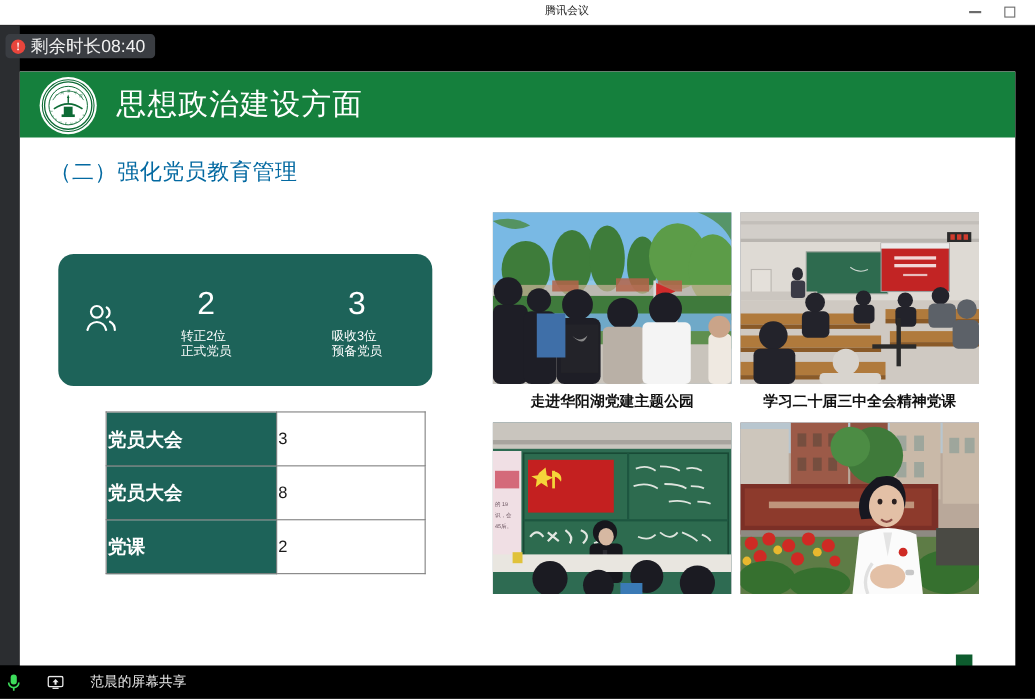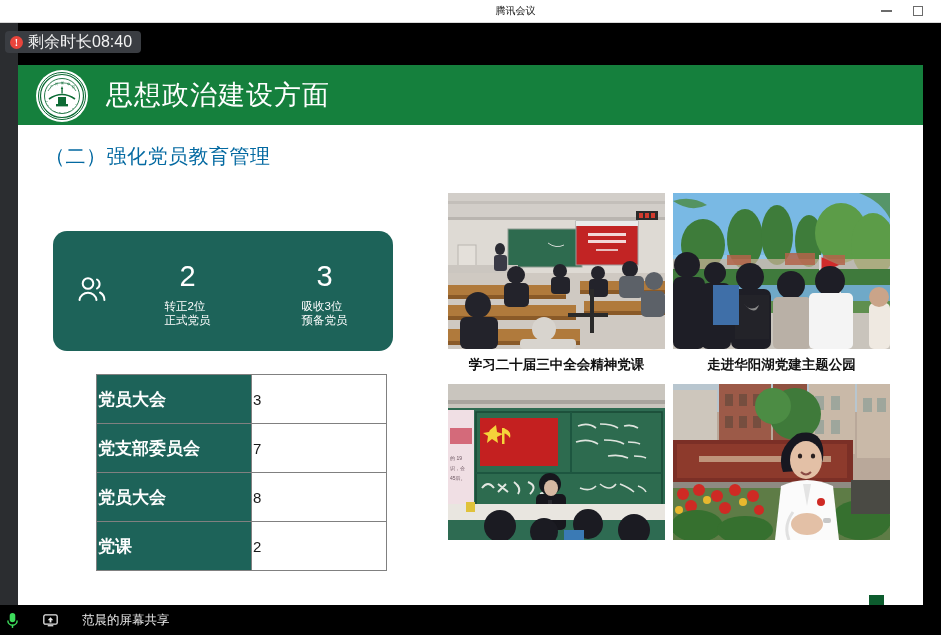--- a/index.html
+++ b/index.html
@@ -410,37 +410,85 @@
         </div>
       </div>
 
       <table class="meeting-table">
         <tbody>
           <tr>
             <td class="cell-name">党员大会</td>
             <td class="cell-val">3</td>
           </tr>
           <tr>
-            <td class="cell-name">党支部委员会</td>
-            <td class="cell-val">7</td>
-          </tr>
-          <tr>
             <td class="cell-name">党员大会</td>
             <td class="cell-val">8</td>
           </tr>
           <tr>
             <td class="cell-name">党课</td>
             <td class="cell-val">2</td>
           </tr>
         </tbody>
       </table>
 
       <div class="photo-grid">
 
         <div class="photo-row">
+
+          <div class="photo-cell">
+            <div class="photo">
+              <svg viewBox="0 0 217 156" aria-hidden="true">
+                <rect width="217" height="156" fill="#8fc6e8"></rect>
+                <rect x="0" y="0" width="217" height="62" fill="#79b9e4"></rect>
+                <path d="M0 8 q18 -6 34 4 q-16 8 -34 -4z" fill="#4e8c4a" opacity="0.85"></path>
+                <path d="M186 0 q22 8 31 26 l0 -26z" fill="#4e8c4a" opacity="0.8"></path>
+                <g fill="#3e7c3a">
+                  <ellipse cx="30" cy="52" rx="22" ry="26"></ellipse>
+                  <ellipse cx="72" cy="46" rx="18" ry="30"></ellipse>
+                  <ellipse cx="104" cy="42" rx="16" ry="30"></ellipse>
+                  <ellipse cx="136" cy="48" rx="14" ry="26"></ellipse>
+                </g>
+                <g fill="#5c9c48">
+                  <ellipse cx="168" cy="40" rx="26" ry="30"></ellipse>
+                  <ellipse cx="200" cy="52" rx="22" ry="32"></ellipse>
+                </g>
+                <rect x="0" y="66" width="217" height="12" fill="#cdb49a" opacity="0.7"></rect>
+                <g fill="#b3644a" opacity="0.85">
+                  <rect x="54" y="62" width="24" height="10"></rect>
+                  <rect x="112" y="60" width="30" height="12"></rect>
+                  <rect x="150" y="62" width="22" height="10"></rect>
+                </g>
+                <rect x="0" y="76" width="217" height="22" fill="#3f7a3c"></rect>
+                <rect x="0" y="92" width="217" height="20" fill="#6fa9c8"></rect>
+                <rect x="0" y="108" width="217" height="16" fill="#5f8f4f"></rect>
+                <rect x="0" y="120" width="217" height="36" fill="#c9c4bc"></rect>
+                <path d="M148 64 l18 8 l-18 8z" fill="#d02b2b"></path>
+                <rect x="146" y="62" width="2.5" height="34" fill="#d8d8d8"></rect>
+                <rect x="152" y="84" width="16" height="22" fill="#e8e8e8"></rect>
+                <g fill="#1e1e26">
+                  <circle cx="14" cy="72" r="13"></circle>
+                    <rect x="0" y="84" width="32" height="72" rx="7"></rect>
+                  <circle cx="42" cy="80" r="11"></circle>
+                    <rect x="28" y="90" width="30" height="66" rx="7"></rect>
+                  <circle cx="77" cy="84" r="14"></circle>
+                    <rect x="58" y="96" width="40" height="60" rx="7"></rect>
+                  <circle cx="118" cy="92" r="14"></circle>
+                  <circle cx="157" cy="88" r="15"></circle>
+                </g>
+                <rect x="62" y="102" width="34" height="44" fill="#232329"></rect>
+                <path d="M70 110 q8 10 16 2 q-4 12 -16 -2z" fill="#8a8a8a"></path>
+                <rect x="40" y="92" width="26" height="40" fill="#3f6fa8"></rect>
+                <rect x="100" y="104" width="38" height="52" rx="5" fill="#b9b0a6"></rect>
+                <rect x="136" y="100" width="44" height="56" rx="5" fill="#f4f4f4"></rect>
+                <rect x="196" y="110" width="21" height="46" rx="5" fill="#efe9e1"></rect>
+                <circle cx="206" cy="104" r="10" fill="#caa489"></circle>
+              </svg>
+            </div>
+            <div class="photo-caption">走进华阳湖党建主题公园</div>
+          </div>
 
           <div class="photo-cell">
             <div class="photo">
               <svg viewBox="0 0 217 156" aria-hidden="true">
                 <rect width="217" height="156" fill="#dedad4"></rect>
                 <rect x="0" y="0" width="217" height="26" fill="#d2cec9"></rect>
                 <rect x="0" y="24" width="217" height="3" fill="#b9b5b0"></rect>
                 <rect x="0" y="8" width="217" height="3" fill="#c3bfba"></rect>
                 <rect x="188" y="18" width="22" height="9" fill="#2b2b2b"></rect>
                 <rect x="191" y="20" width="4" height="5" fill="#d13b2e"></rect>
@@ -492,72 +540,20 @@
                   <circle cx="96" cy="136" r="12"></circle>
                     <rect x="72" y="146" width="56" height="10" rx="4"></rect>
                 </g>
                 <rect x="142" y="96" width="4" height="44" fill="#2a2a2a"></rect>
                 <rect x="120" y="120" width="40" height="4" fill="#2a2a2a"></rect>
               </svg>
             </div>
             <div class="photo-caption">学习二十届三中全会精神党课</div>
           </div>
 
-          <div class="photo-cell">
-            <div class="photo">
-              <svg viewBox="0 0 217 156" aria-hidden="true">
-                <rect width="217" height="156" fill="#8fc6e8"></rect>
-                <rect x="0" y="0" width="217" height="62" fill="#79b9e4"></rect>
-                <path d="M0 8 q18 -6 34 4 q-16 8 -34 -4z" fill="#4e8c4a" opacity="0.85"></path>
-                <path d="M186 0 q22 8 31 26 l0 -26z" fill="#4e8c4a" opacity="0.8"></path>
-                <g fill="#3e7c3a">
-                  <ellipse cx="30" cy="52" rx="22" ry="26"></ellipse>
-                  <ellipse cx="72" cy="46" rx="18" ry="30"></ellipse>
-                  <ellipse cx="104" cy="42" rx="16" ry="30"></ellipse>
-                  <ellipse cx="136" cy="48" rx="14" ry="26"></ellipse>
-                </g>
-                <g fill="#5c9c48">
-                  <ellipse cx="168" cy="40" rx="26" ry="30"></ellipse>
-                  <ellipse cx="200" cy="52" rx="22" ry="32"></ellipse>
-                </g>
-                <rect x="0" y="66" width="217" height="12" fill="#cdb49a" opacity="0.7"></rect>
-                <g fill="#b3644a" opacity="0.85">
-                  <rect x="54" y="62" width="24" height="10"></rect>
-                  <rect x="112" y="60" width="30" height="12"></rect>
-                  <rect x="150" y="62" width="22" height="10"></rect>
-                </g>
-                <rect x="0" y="76" width="217" height="22" fill="#3f7a3c"></rect>
-                <rect x="0" y="92" width="217" height="20" fill="#6fa9c8"></rect>
-                <rect x="0" y="108" width="217" height="16" fill="#5f8f4f"></rect>
-                <rect x="0" y="120" width="217" height="36" fill="#c9c4bc"></rect>
-                <path d="M148 64 l18 8 l-18 8z" fill="#d02b2b"></path>
-                <rect x="146" y="62" width="2.5" height="34" fill="#d8d8d8"></rect>
-                <rect x="152" y="84" width="16" height="22" fill="#e8e8e8"></rect>
-                <g fill="#1e1e26">
-                  <circle cx="14" cy="72" r="13"></circle>
-                    <rect x="0" y="84" width="32" height="72" rx="7"></rect>
-                  <circle cx="42" cy="80" r="11"></circle>
-                    <rect x="28" y="90" width="30" height="66" rx="7"></rect>
-                  <circle cx="77" cy="84" r="14"></circle>
-                    <rect x="58" y="96" width="40" height="60" rx="7"></rect>
-                  <circle cx="118" cy="92" r="14"></circle>
-                  <circle cx="157" cy="88" r="15"></circle>
-                </g>
-                <rect x="62" y="102" width="34" height="44" fill="#232329"></rect>
-                <path d="M70 110 q8 10 16 2 q-4 12 -16 -2z" fill="#8a8a8a"></path>
-                <rect x="40" y="92" width="26" height="40" fill="#3f6fa8"></rect>
-                <rect x="100" y="104" width="38" height="52" rx="5" fill="#b9b0a6"></rect>
-                <rect x="136" y="100" width="44" height="56" rx="5" fill="#f4f4f4"></rect>
-                <rect x="196" y="110" width="21" height="46" rx="5" fill="#efe9e1"></rect>
-                <circle cx="206" cy="104" r="10" fill="#caa489"></circle>
-              </svg>
-            </div>
-            <div class="photo-caption">走进华阳湖党建主题公园</div>
-          </div>
-
         </div>
 
         <div class="photo-row" style="margin-top:8px;">
 
           <div class="photo-cell">
             <div class="photo">
               <svg viewBox="0 0 217 156" aria-hidden="true">
                 <rect width="217" height="156" fill="#2e6b52"></rect>
                 <rect x="0" y="0" width="217" height="24" fill="#c9c5be"></rect>
                 <rect x="0" y="16" width="217" height="4" fill="#a8a49e"></rect>

